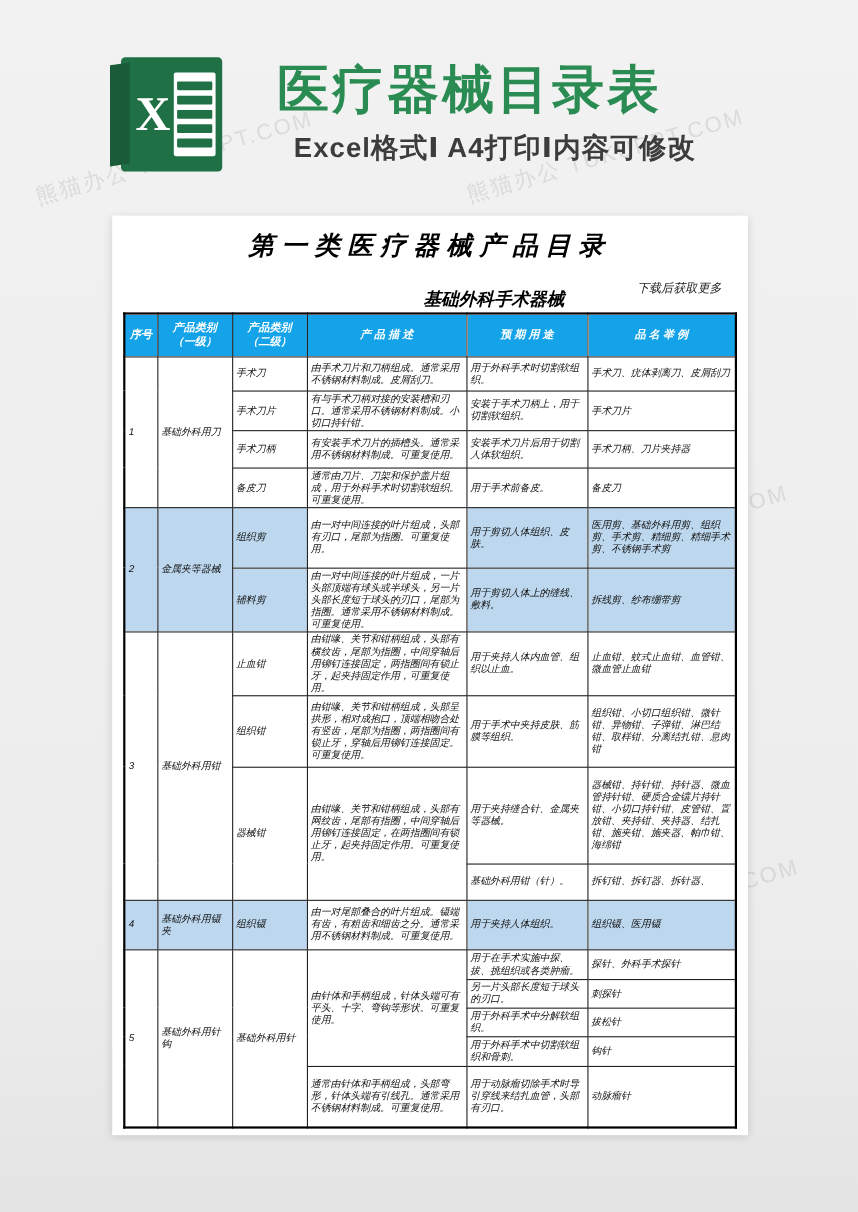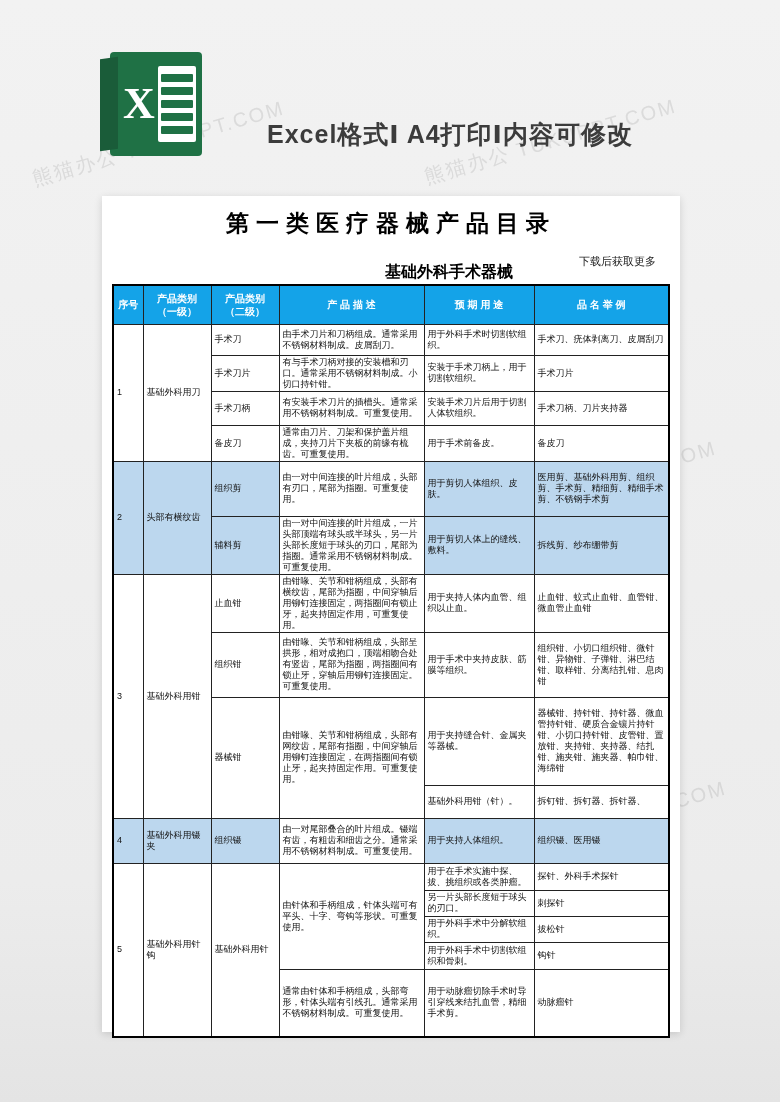--- a/index.html
+++ b/index.html
@@ -51,21 +51,21 @@
     color:#2a8c52; white-space:nowrap;
   }
   .banner-subtitle {
     position:absolute; left:255px; top:118px; width:420px;
     font-size:25px; font-weight:700; letter-spacing:1px;
     color:#3c3c3c; white-space:nowrap;margin-left:12px;
   }
   
   .paper {
     position:absolute; left:102px; top:196px; width:578px; height:836px;
-    background:#ffffff; box-shadow:0 2px 8px rgba(0,0,0,0.14);
+    background:#ffffff; box-shadow:0 2px 8px rgba(0,0,0,0.14);font-style:italic;
   }
   .sheet-title {
     position:absolute; left:0; top:12px; width:578px;
     text-align:center; font-size:23px; font-weight:bold; letter-spacing:7px;
     color:#000;
   }
   .more-text {
     position:absolute; right:24px; top:58px;
     font-size:11px; color:#222;
   }
@@ -115,20 +115,21 @@
     <div class="xl-fold"></div>
     <div class="xl-sheet">
       <div class="bar"></div>
       <div class="bar"></div>
       <div class="bar"></div>
       <div class="bar"></div>
       <div class="bar"></div>
     </div>
     <div class="xl-x">X</div>
   </div>
+  <div class="banner-title">医疗器械目录表</div>
   <div class="banner-subtitle">Excel格式Ⅰ A4打印Ⅰ内容可修改</div>
 </div>
 
 <div class="paper">
   <div class="sheet-title">第一类医疗器械产品目录</div>
   <div class="more-text">下载后获取更多</div>
   <div class="section-title">基础外科手术器械</div>
 
   <table class="cat">
     <colgroup>
@@ -167,28 +168,28 @@
       <td>手术刀片</td>
     </tr>
     <tr style="height:34px">
       <td>手术刀柄</td>
       <td>有安装手术刀片的插槽头。通常采用不锈钢材料制成。可重复使用。</td>
       <td>安装手术刀片后用于切割人体软组织。</td>
       <td>手术刀柄、刀片夹持器</td>
     </tr>
     <tr style="height:33px">
       <td>备皮刀</td>
-      <td>通常由刀片、刀架和保护盖片组成，夹持刀片下夹板的前缘有梳齿。可重复使用。</td>
+      <td>通常由刀片、刀架和保护盖片组成，用于外科手术时切割软组织。可重复使用。</td>
       <td>用于手术前备皮。</td>
       <td>备皮刀</td>
     </tr>
 
     <tr style="height:55px">
       <td class="num hl" rowspan="2">2</td>
-      <td class="hl" rowspan="2">头部有横纹齿</td>
+      <td class="hl" rowspan="2">金属夹等器械</td>
       <td class="hl">组织剪</td>
       <td>由一对中间连接的叶片组成，头部有刃口，尾部为指圈。可重复使用。</td>
       <td class="hl">用于剪切人体组织、皮肤。</td>
       <td class="hl">医用剪、基础外科用剪、组织剪、手术剪、精细剪、精细手术剪、不锈钢手术剪</td>
     </tr>
     <tr style="height:58px">
       <td class="hl">辅料剪</td>
       <td>由一对中间连接的叶片组成，一片头部顶端有球头或半球头，另一片头部长度短于球头的刃口，尾部为指圈。通常采用不锈钢材料制成。可重复使用。</td>
       <td class="hl">用于剪切人体上的缝线、敷料。</td>
       <td class="hl">拆线剪、纱布绷带剪</td>
@@ -241,20 +242,20 @@
       <td>刺探针</td>
     </tr>
     <tr style="height:26px">
       <td>用于外科手术中分解软组织。</td>
       <td>拔松针</td>
     </tr>
     <tr style="height:27px">
       <td>用于外科手术中切割软组织和骨刺。</td>
       <td>钩针</td>
     </tr>
-    <tr style="height:68px">
+    <tr style="height:56px">
       <td>通常由针体和手柄组成，头部弯形，针体头端有引线孔。通常采用不锈钢材料制成。可重复使用。</td>
-      <td>用于动脉瘤切除手术时导引穿线来结扎血管，精细手术剪。</td>
+      <td>用于动脉瘤切除手术时导引穿线来结扎血管，头部有刃口。</td>
       <td>动脉瘤针</td>
     </tr>
   </tbody>
     </table>
 </div>
 
 </body></html>

